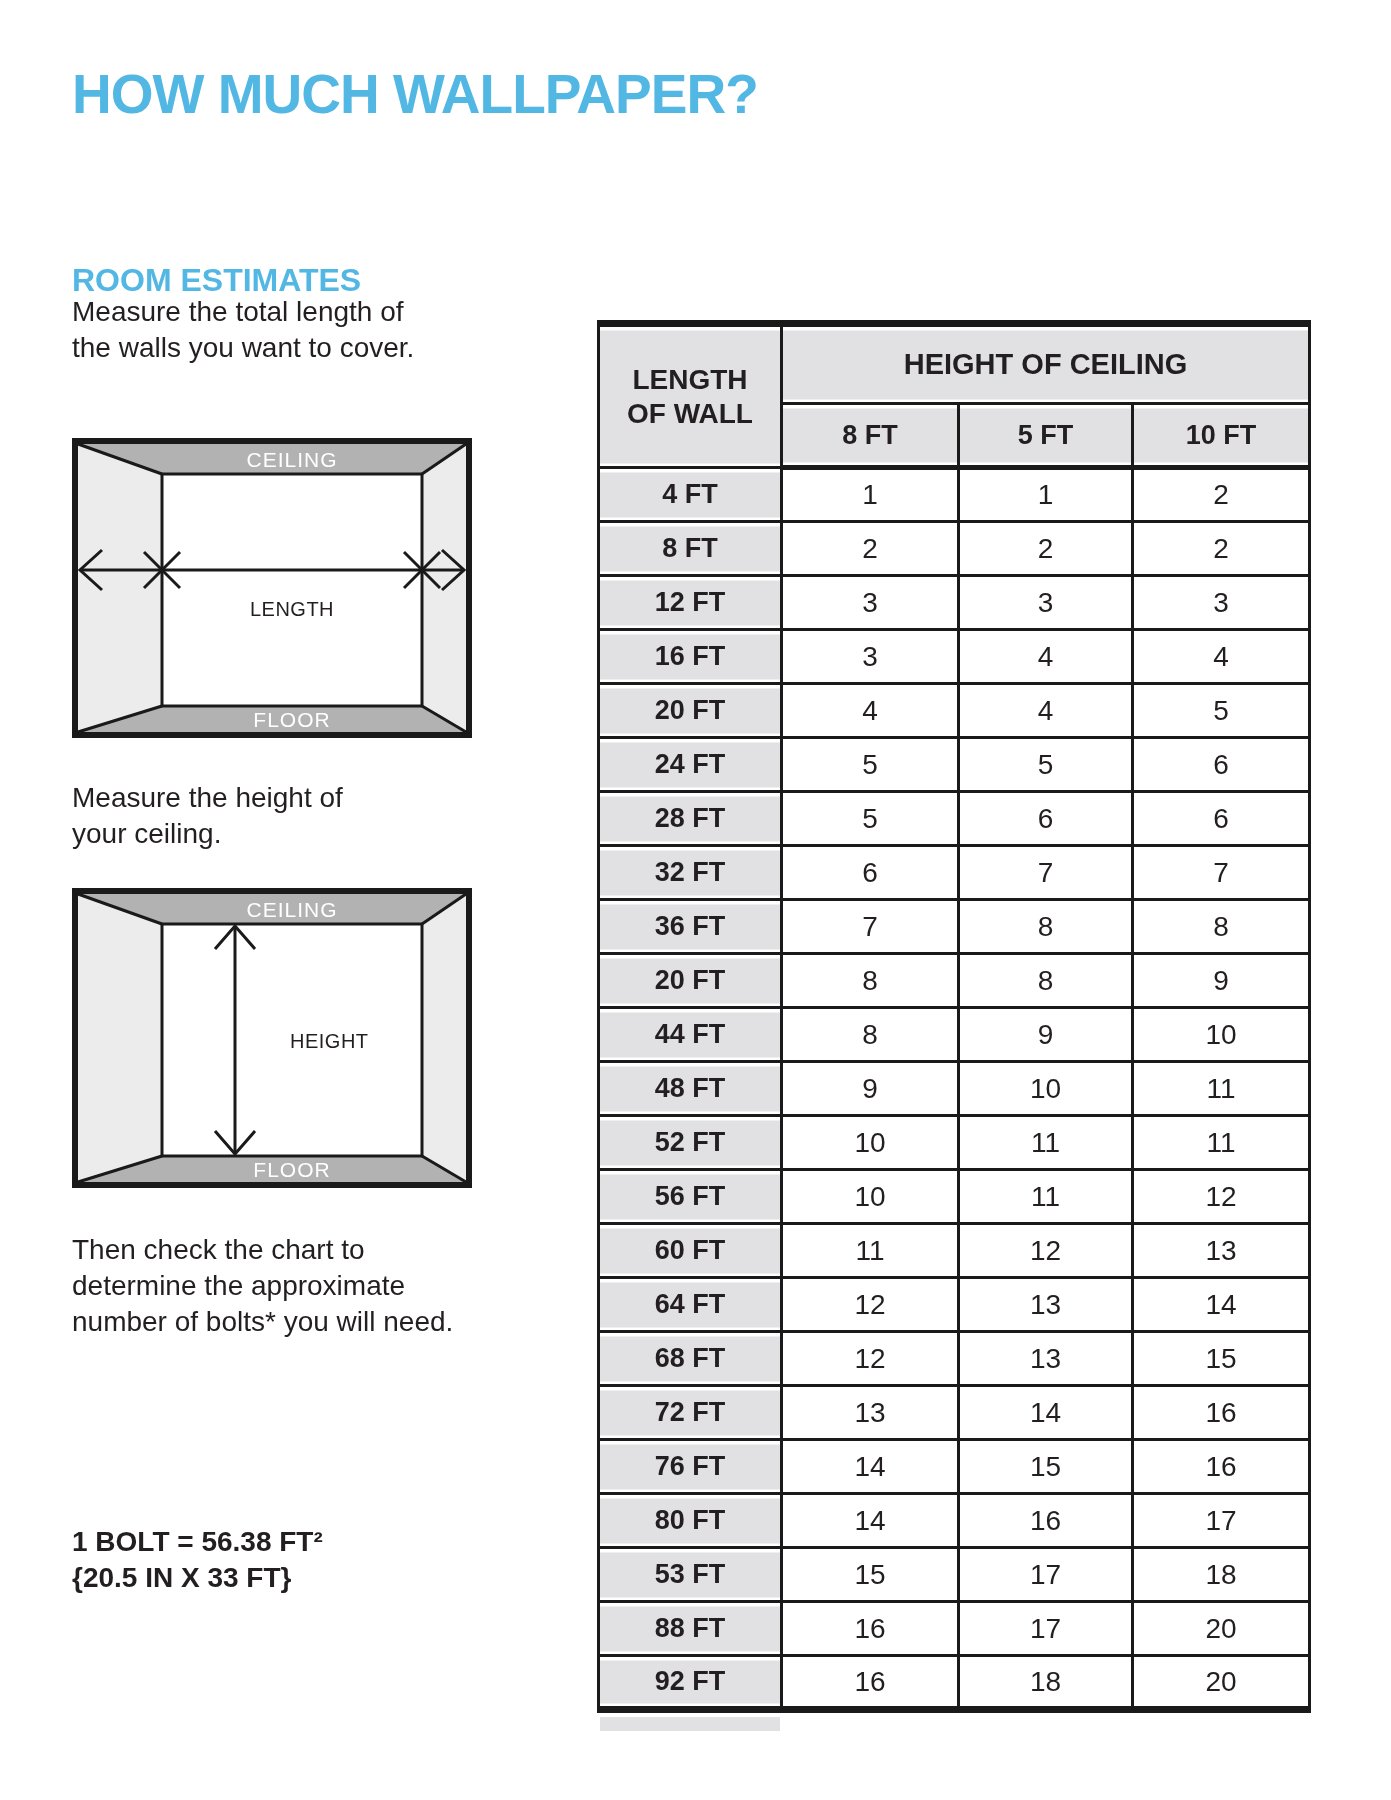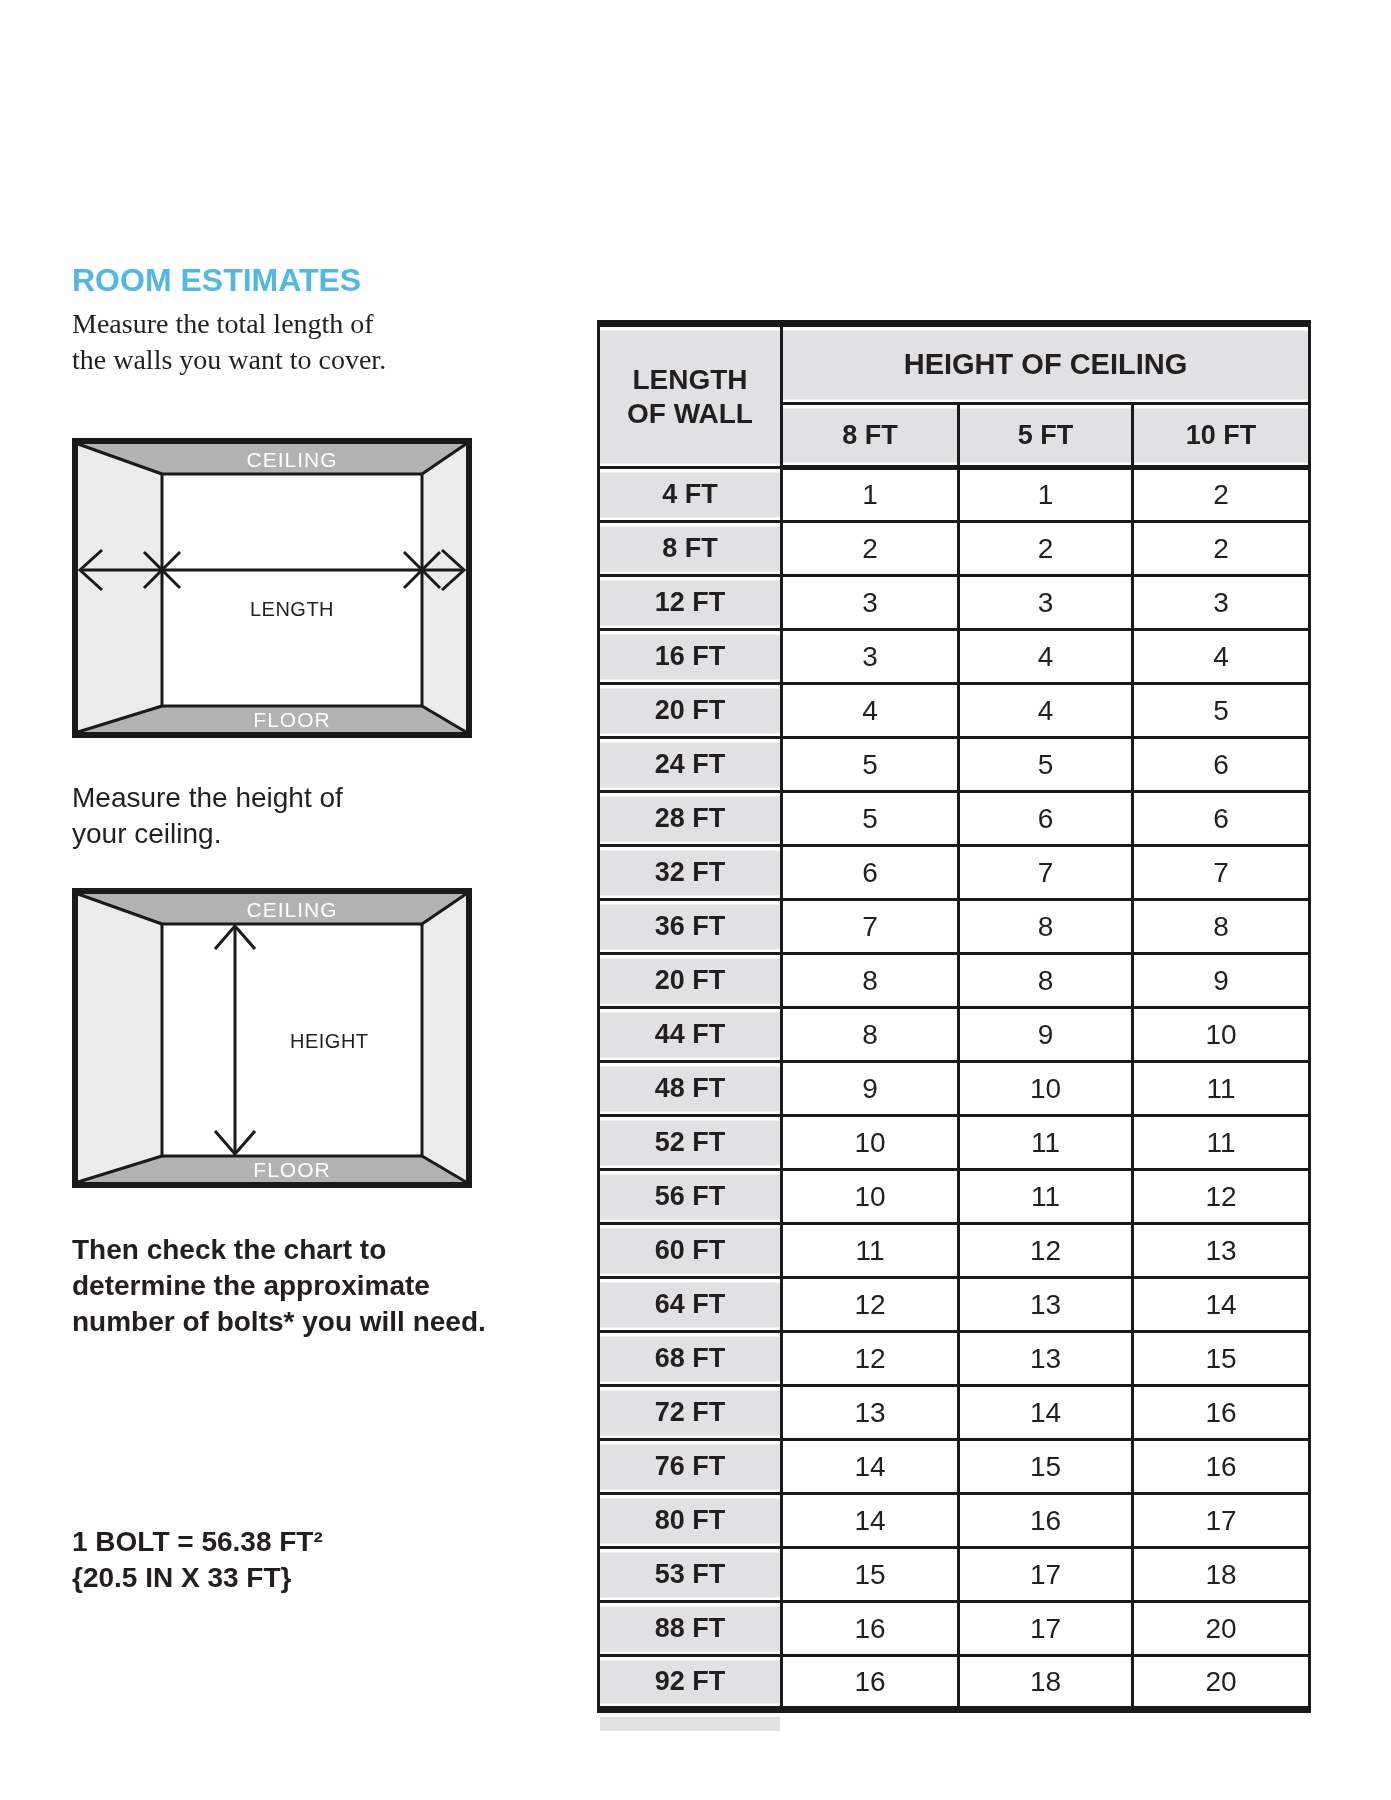--- a/index.html
+++ b/index.html
@@ -19,23 +19,23 @@
   }
   .sec-heading{
     position:absolute;font-size:32px;font-weight:bold;color:var(--accent);
     white-space:nowrap;
   }
   .room-heading{left:72px;top:262px;}
   .table-heading{left:597px;top:262px;width:711px;text-align:center;}
   .para{
     position:absolute;left:72px;font-size:28px;line-height:36px;color:var(--text);
   }
-  .step1{top:306px;font-family:Liberation Serif, serif;}
+  .step1{top:294px;}
   .step2{top:780px;}
-  .step3{top:1232px;font-weight:bold;}
+  .step3{top:1232px;}
   .footnote{top:1428px;font-weight:bold;}
   .footnote .indent{margin-left:26px;}
   .boltinfo{top:1524px;font-weight:bold;}
   .diagram{position:absolute;left:72px;}
   .diagram.d1{top:438px;}
   .diagram.d2{top:888px;}
   .diagram text{font-family:"Liberation Sans","DejaVu Sans",sans-serif;}
   .band-label{fill:#ffffff;font-size:21px;letter-spacing:1px;}
   .dim-label{fill:var(--text);font-size:20px;letter-spacing:0.5px;}
   .stroke{stroke:var(--line);stroke-width:3;fill:none;}
@@ -64,20 +64,21 @@
   .stub{
     position:absolute;left:600px;top:1717px;width:180px;height:14px;
     background:var(--cellgray);
   }
 </style>
 </head>
 <body>
 
 <div class="canvas">
 
+  <h1 class="title">HOW MUCH WALLPAPER?</h1>
 
   <div class="sec-heading room-heading">ROOM ESTIMATES</div>
 
   <div class="para step1">
     <div>Measure the total length of</div>
     <div>the walls you want to cover.</div>
   </div>
 
   <svg class="diagram d1" width="400" height="300" viewBox="0 0 400 300">
     <rect x="3" y="3" width="394" height="294" fill="#ffffff" stroke="#1a1a1a" stroke-width="6"></rect>

